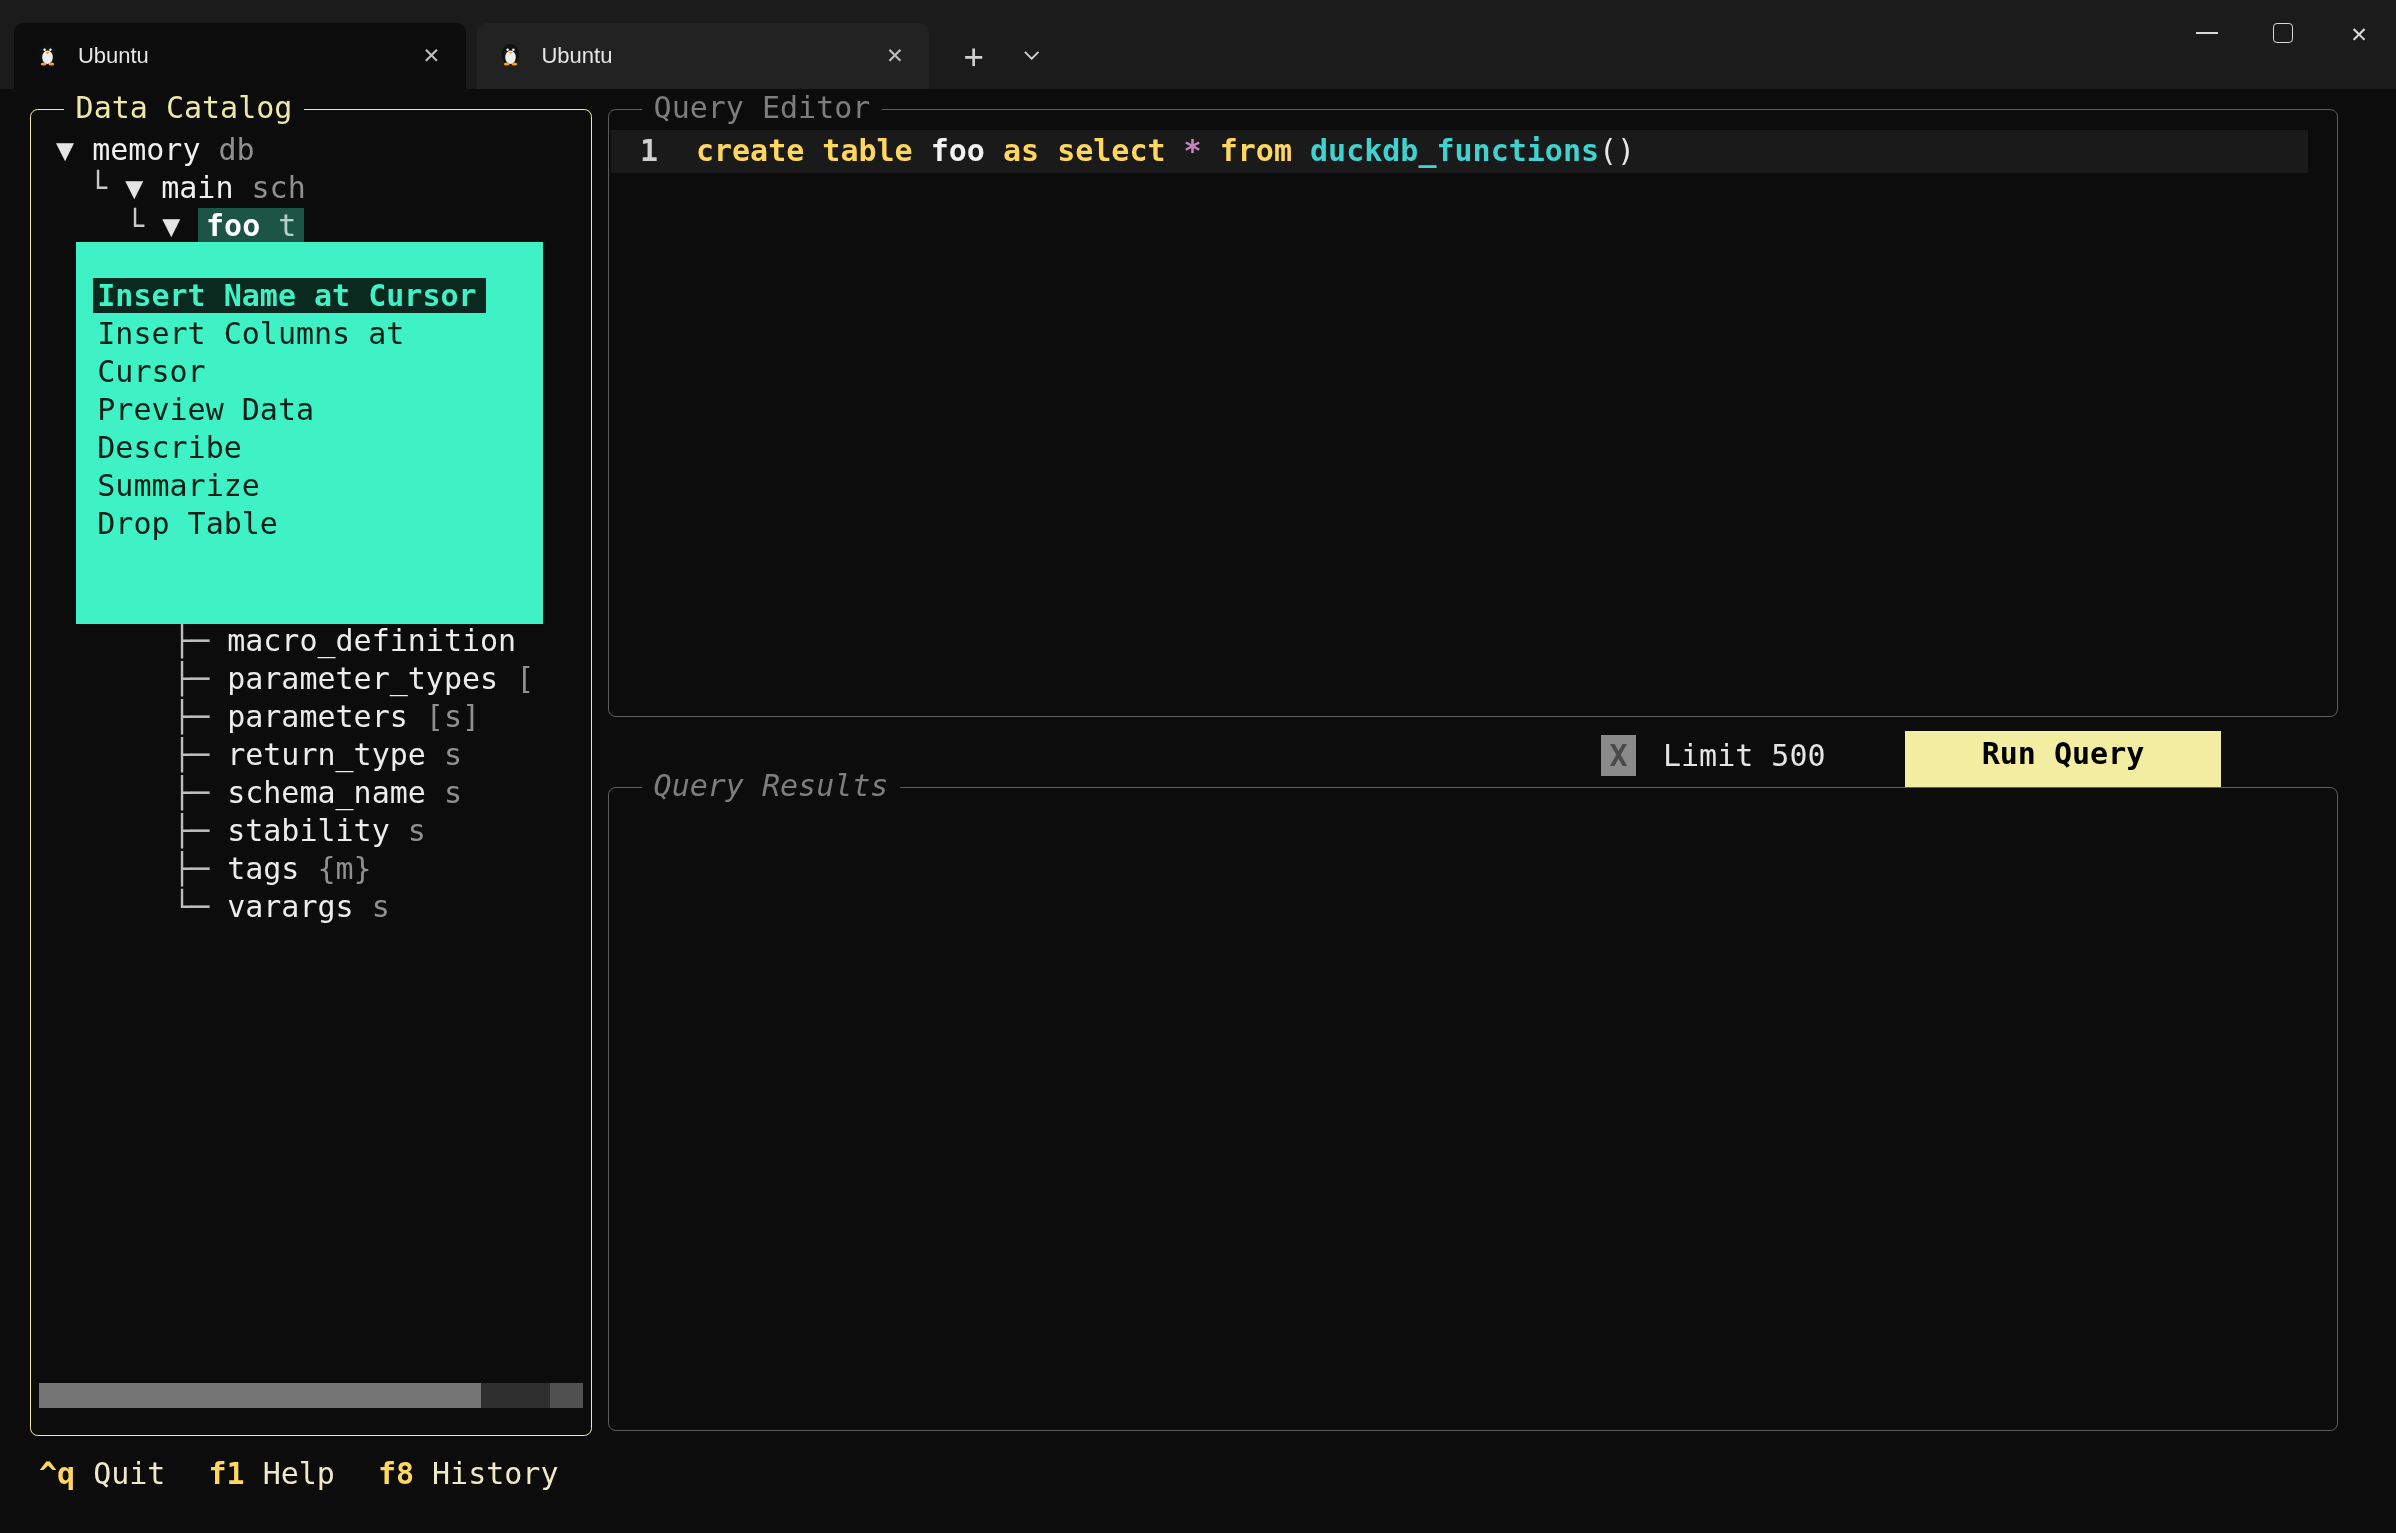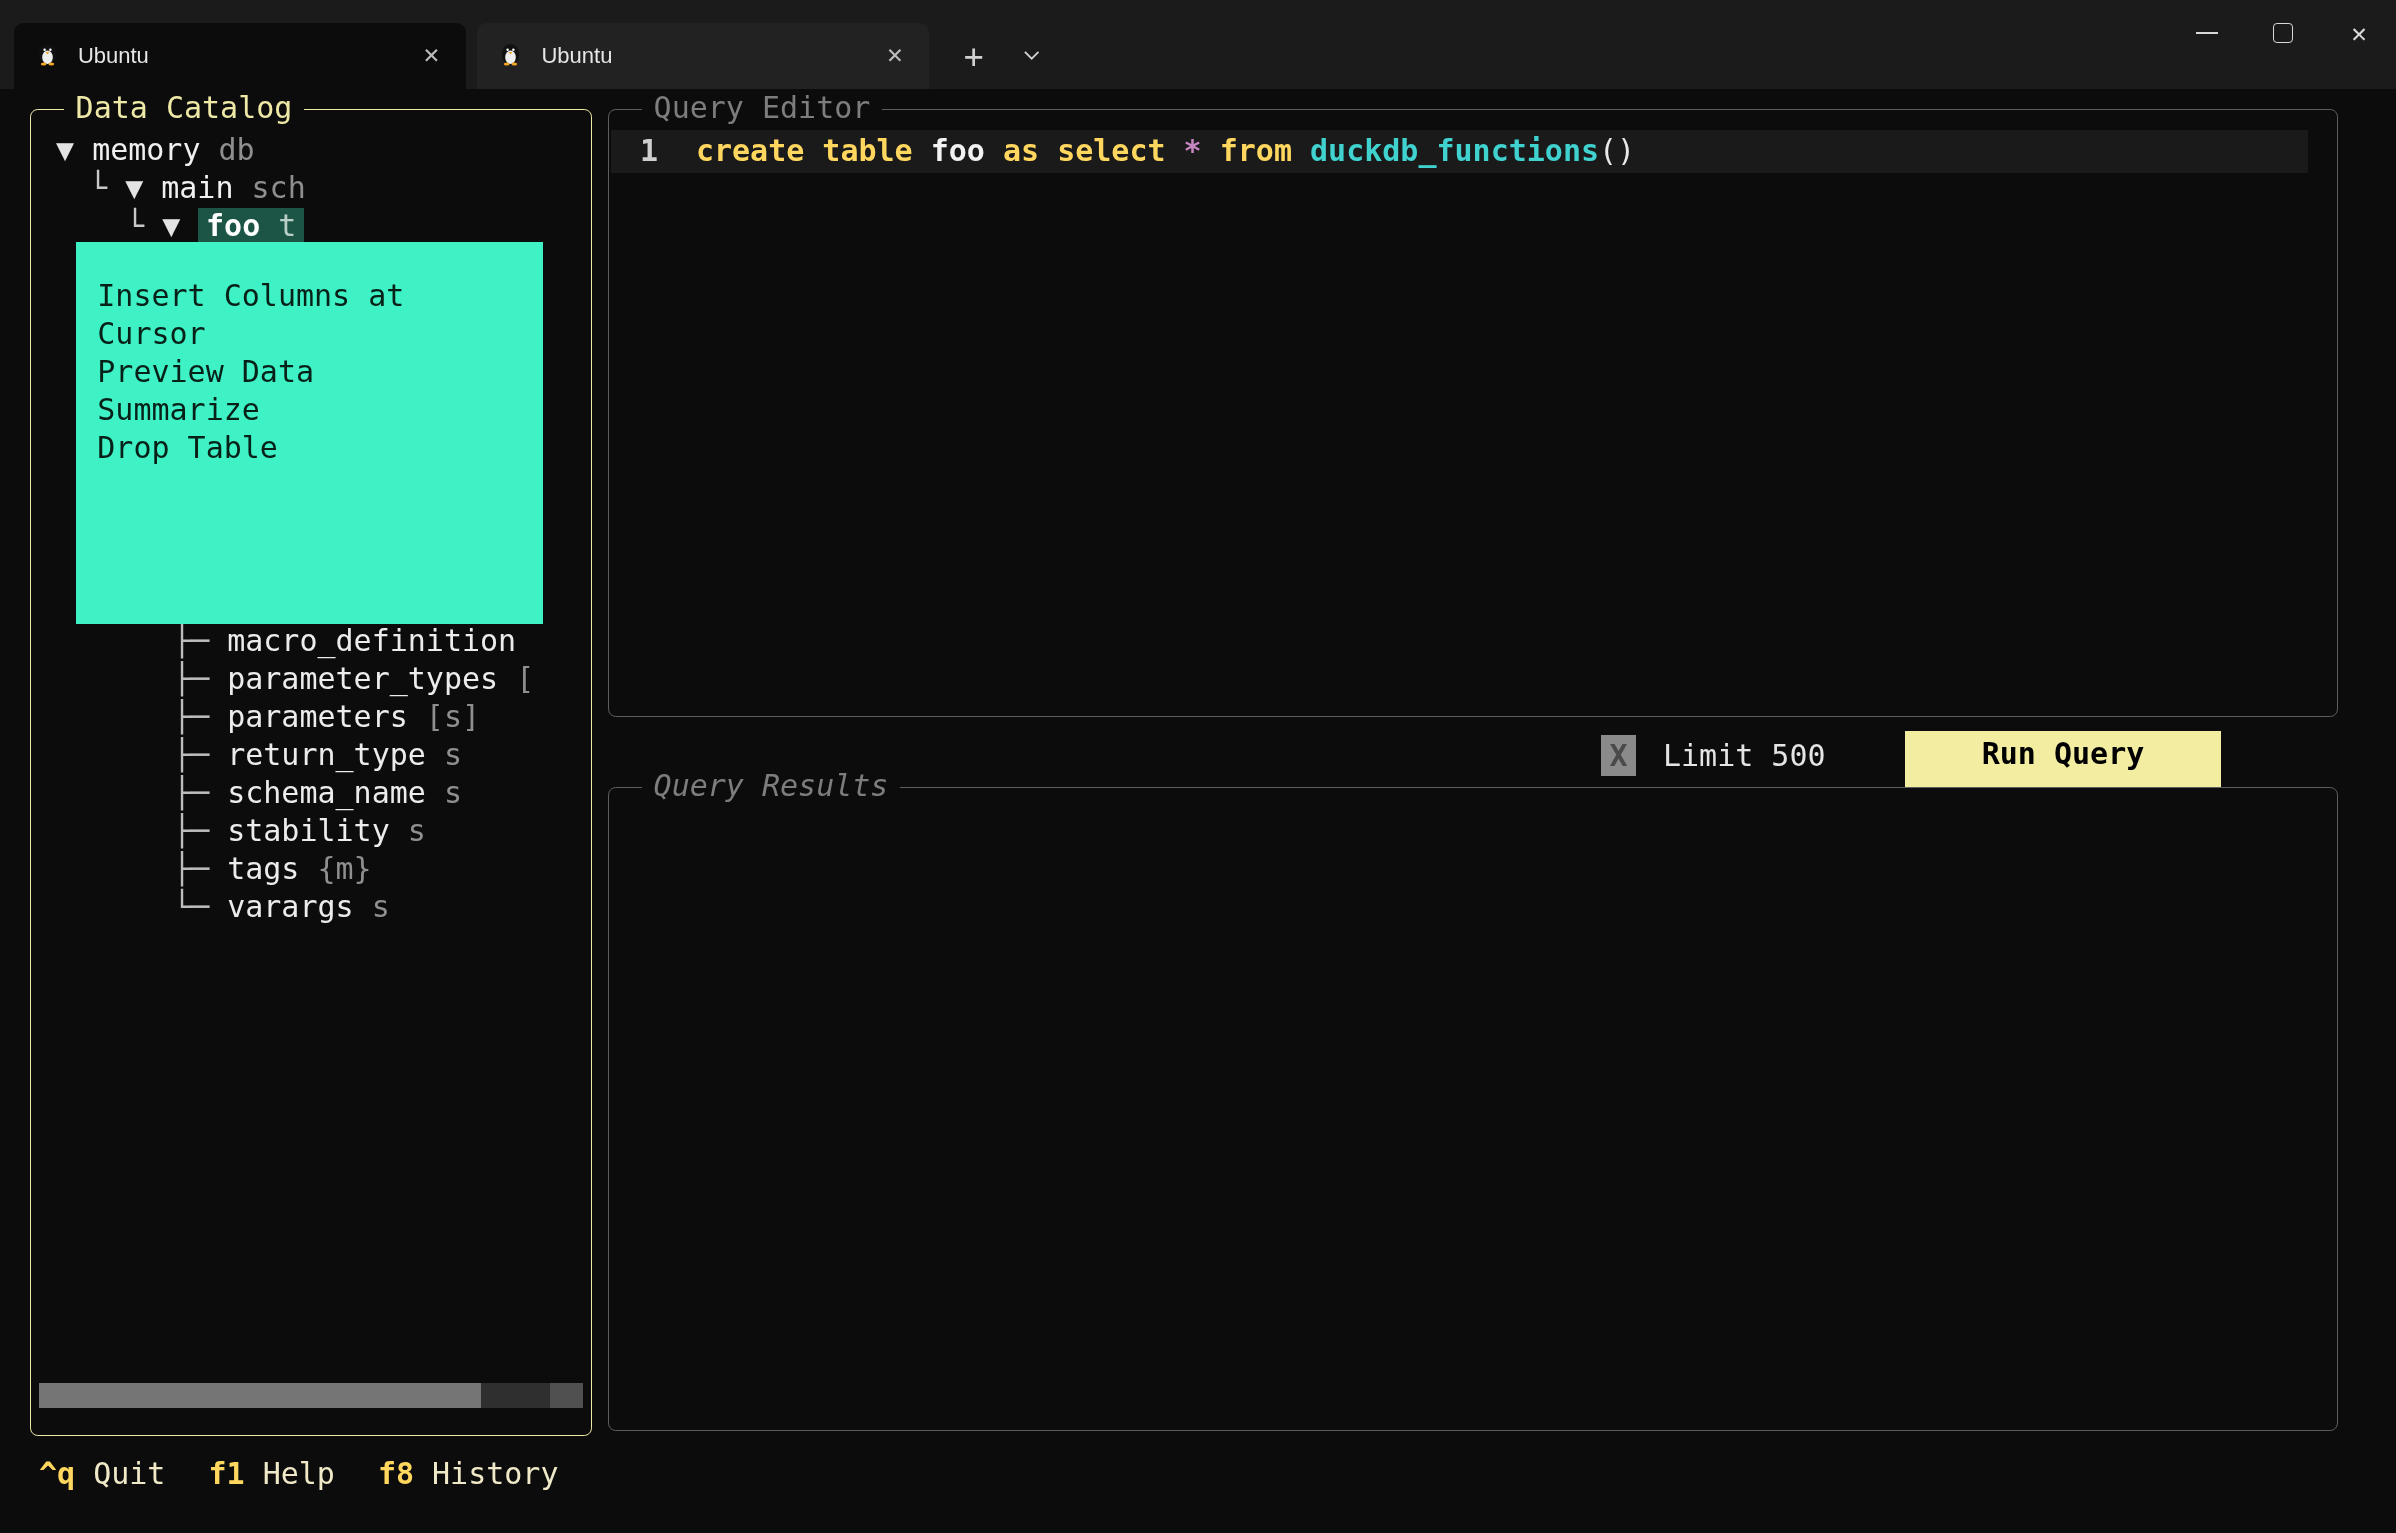--- a/index.html
+++ b/index.html
@@ -154,22 +154,24 @@
     <div class="panel-title">Data Catalog</div>
     <div class="tree" id="tree"><div class="tree-row" style="padding-left: 25px;"><span class="arrow">▼ </span><span class="node"><span class="nlabel">memory</span><span class="ntype"> db</span></span></div><div class="tree-row" style="padding-left: 58px;"><span class="connector">└ </span><span class="arrow">▼ </span><span class="node"><span class="nlabel">main</span><span class="ntype"> sch</span></span></div><div class="tree-row" style="padding-left: 95px;"><span class="connector">└ </span><span class="arrow">▼ </span><span class="node-sel"><span class="nlabel">foo</span><span class="ntype"> t</span></span></div></div>
     <div class="columns" id="columns"><div class="col-row"><span class="cprefix">├─ </span><span class="cname">macro_definition</span></div><div class="col-row"><span class="cprefix">├─ </span><span class="cname">parameter_types</span><span class="ctype"> [</span></div><div class="col-row"><span class="cprefix">├─ </span><span class="cname">parameters</span><span class="ctype"> [s]</span></div><div class="col-row"><span class="cprefix">├─ </span><span class="cname">return_type</span><span class="ctype"> s</span></div><div class="col-row"><span class="cprefix">├─ </span><span class="cname">schema_name</span><span class="ctype"> s</span></div><div class="col-row"><span class="cprefix">├─ </span><span class="cname">stability</span><span class="ctype"> s</span></div><div class="col-row"><span class="cprefix">├─ </span><span class="cname">tags</span><span class="ctype"> {m}</span></div><div class="col-row"><span class="cprefix">└─ </span><span class="cname">varargs</span><span class="ctype"> s</span></div></div>
     <div class="hscrollbar">
       <div class="hthumb"></div>
       <div class="hcap"></div>
     </div>
   </div>
 
   <div class="context-menu" id="menu">
+      <div class="menu-item selected"><span class="mi-label">Insert Name at Cursor</span></div>
       <div class="menu-item"><span class="mi-label">Insert Columns at Cursor</span></div>
       <div class="menu-item"><span class="mi-label">Preview Data</span></div>
+      <div class="menu-item"><span class="mi-label">Describe</span></div>
       <div class="menu-item"><span class="mi-label">Summarize</span></div>
       <div class="menu-item"><span class="mi-label">Drop Table</span></div>
     </div>
 
   <div class="panel editor">
     <div class="panel-title">Query Editor</div>
     <div class="code-line">
       <span class="gutter">1</span>
       <span class="code-tokens" id="code-tokens"><span class="tok-kw">create</span><span class="tok-plain"> </span><span class="tok-kw">table</span><span class="tok-plain"> </span><span class="tok-ident">foo</span><span class="tok-plain"> </span><span class="tok-kw">as</span><span class="tok-plain"> </span><span class="tok-kw">select</span><span class="tok-plain"> </span><span class="tok-star">*</span><span class="tok-plain"> </span><span class="tok-kw">from</span><span class="tok-plain"> </span><span class="tok-fn">duckdb_functions</span><span class="tok-paren">()</span></span>
     </div>

